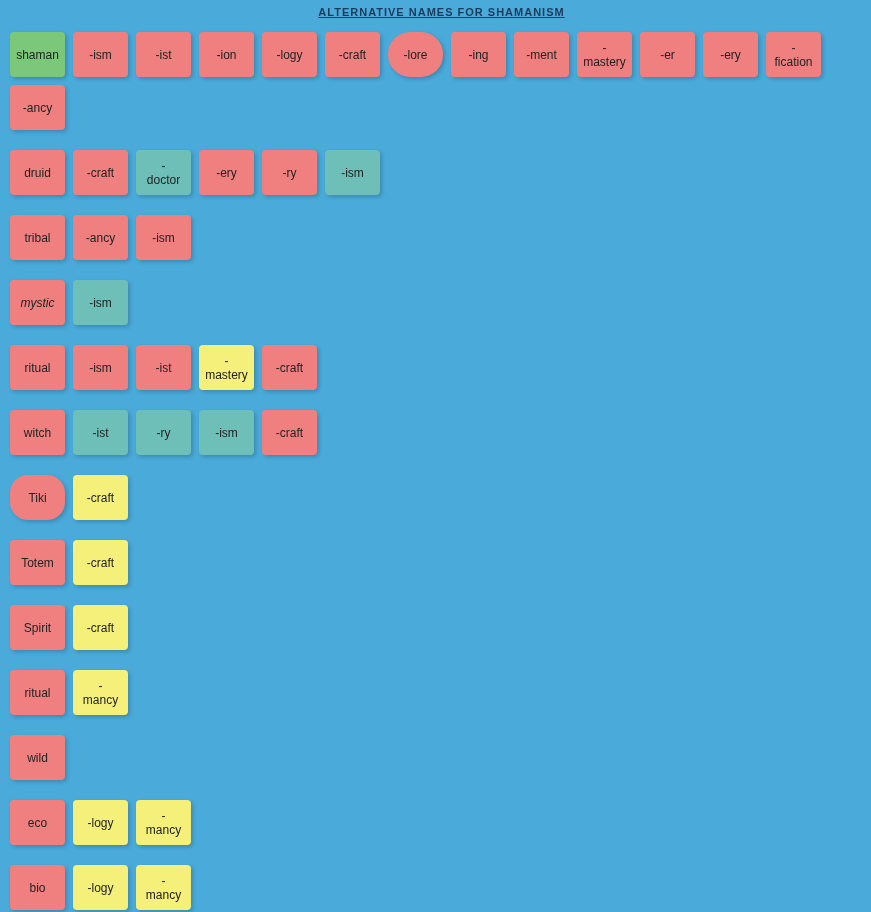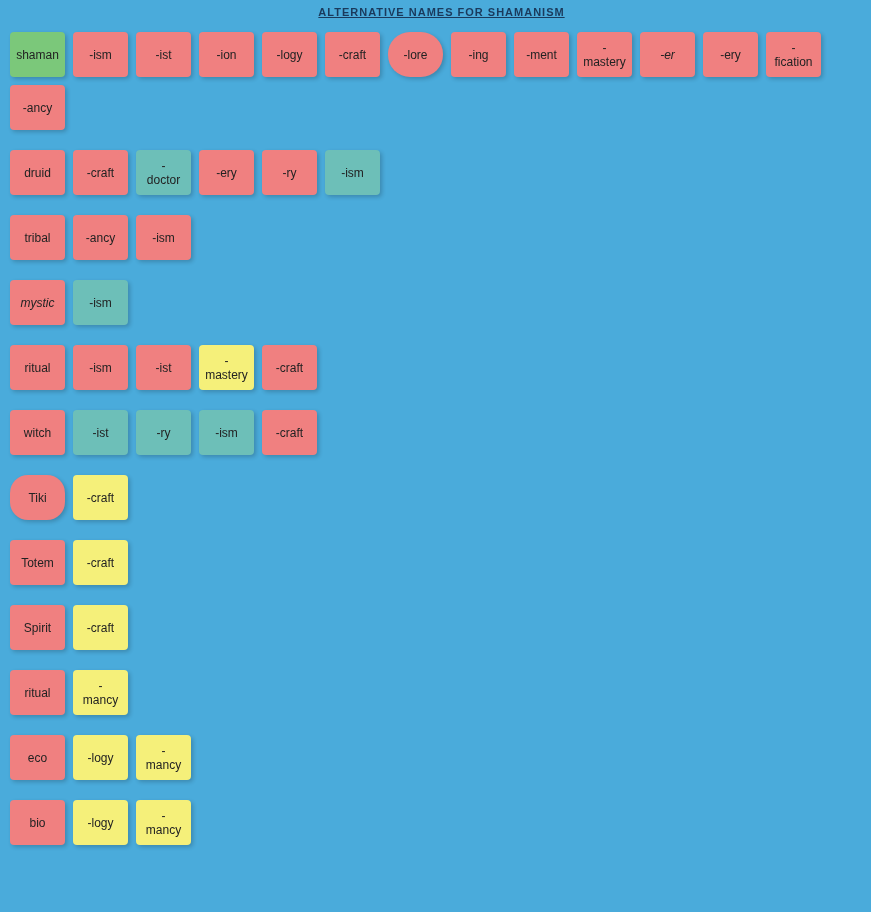--- a/index.html
+++ b/index.html
@@ -63,21 +63,21 @@
       <div class="tag pink" style="white-space: pre-line;">-ism</div>
       <div class="tag pink" style="white-space: pre-line;">-ist</div>
       <div class="tag pink" style="white-space: pre-line;">-ion</div>
       <div class="tag pink" style="white-space: pre-line;">-logy</div>
       <div class="tag pink" style="white-space: pre-line;">-craft</div>
       <div class="tag pink" style="white-space: pre-line; border-radius: 22px;">-lore</div>
       <div class="tag pink" style="white-space: pre-line;">-ing</div>
       <div class="tag pink" style="white-space: pre-line;">-ment</div>
       <div class="tag pink" style="white-space: pre-line;">-
 mastery</div>
-      <div class="tag pink" style="white-space: pre-line; font-style: italic;">-er</div>
+      <div class="tag pink" style="white-space: pre-line;">-er</div>
       <div class="tag pink" style="white-space: pre-line;">-ery</div>
       <div class="tag pink" style="white-space: pre-line;">-
 fication</div>
       <div class="tag pink" style="white-space: pre-line;">-ancy</div>
     </div>
     <div class="row">
       <div class="tag pink" style="white-space: pre-line;">druid</div>
       <div class="tag pink" style="white-space: pre-line;">-craft</div>
       <div class="tag teal" style="white-space: pre-line;">-
 doctor</div>
@@ -120,20 +120,23 @@
     <div class="row">
       <div class="tag pink" style="white-space: pre-line;">Spirit</div>
       <div class="tag yellow" style="white-space: pre-line;">-craft</div>
     </div>
     <div class="row">
       <div class="tag pink" style="white-space: pre-line;">ritual</div>
       <div class="tag yellow" style="white-space: pre-line;">-
 mancy</div>
     </div>
     <div class="row">
+      <div class="tag pink" style="white-space: pre-line;">wild</div>
+    </div>
+    <div class="row">
       <div class="tag pink" style="white-space: pre-line;">eco</div>
       <div class="tag yellow" style="white-space: pre-line;">-logy</div>
       <div class="tag yellow" style="white-space: pre-line;">-
 mancy</div>
     </div>
     <div class="row">
       <div class="tag pink" style="white-space: pre-line;">bio</div>
       <div class="tag yellow" style="white-space: pre-line;">-logy</div>
       <div class="tag yellow" style="white-space: pre-line;">-
 mancy</div>

